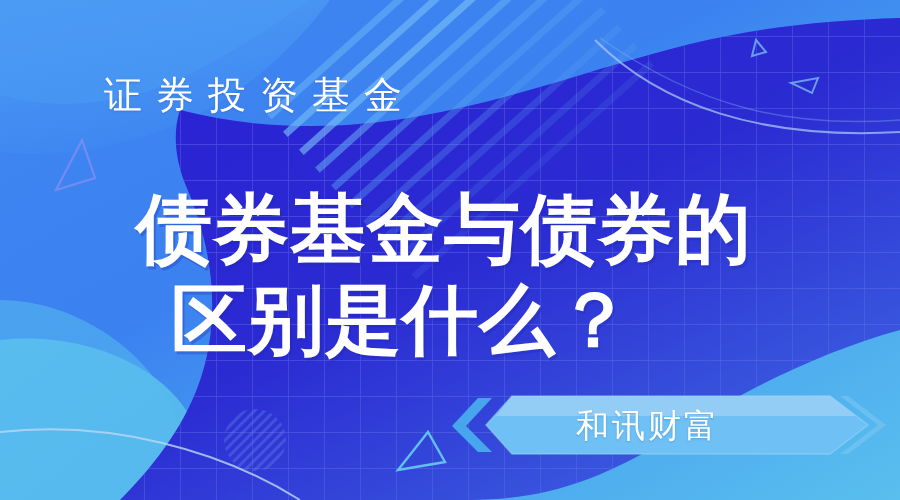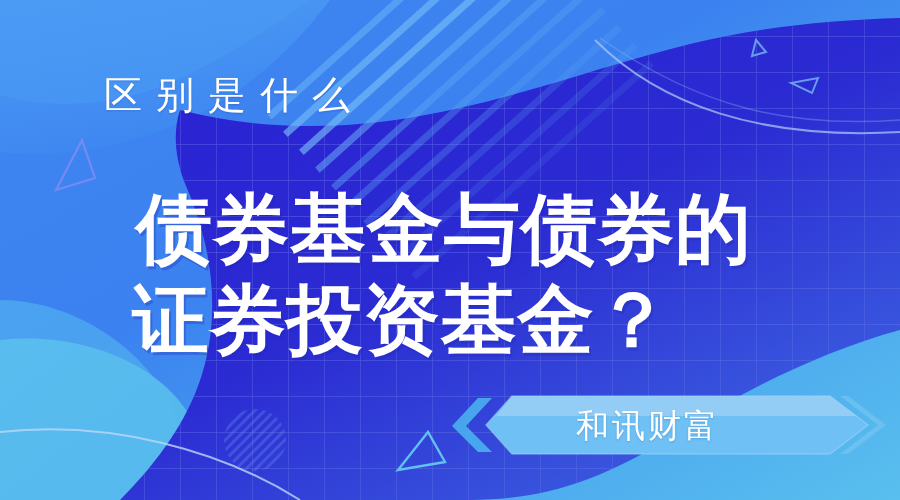--- a/index.html
+++ b/index.html
@@ -206,24 +206,24 @@
         <path d="M512,396 L830,396 L868,425 L830,454 L512,454 L486,425 Z" fill="#6ec0f5"></path>
         <path d="M512,396 L830,396 L856,416 L512,416 L496,416 Z" fill="#93cdf5"></path>
 
         <path d="M512,396 L830,396 L868,425 L830,454 L512,454 L486,425 Z" fill="none" stroke="#a5d8f8" stroke-width="1.5" opacity="0.5"></path>
 
         <path d="M840,396 L878,425 L840,454 L848,454 L886,425 L848,396 Z" fill="#7ec8f2" opacity="0.55"></path>
       </g>
     </svg>
   </div>
 
-  <div class="subtitle">区别是什么</div>
+  <div class="subtitle">证券投资基金</div>
 
   <div class="headline">
     <span class="ln l1">债券基金与债券的</span>
-    <span class="ln l2">证券投资基金？</span>
+    <span class="ln l2">区别是什么？</span>
   </div>
 
   <div class="ribbon-wrap">
     <div class="ribbon-label">和讯财富</div>
   </div>
 
 </div>
 
 </body></html>

